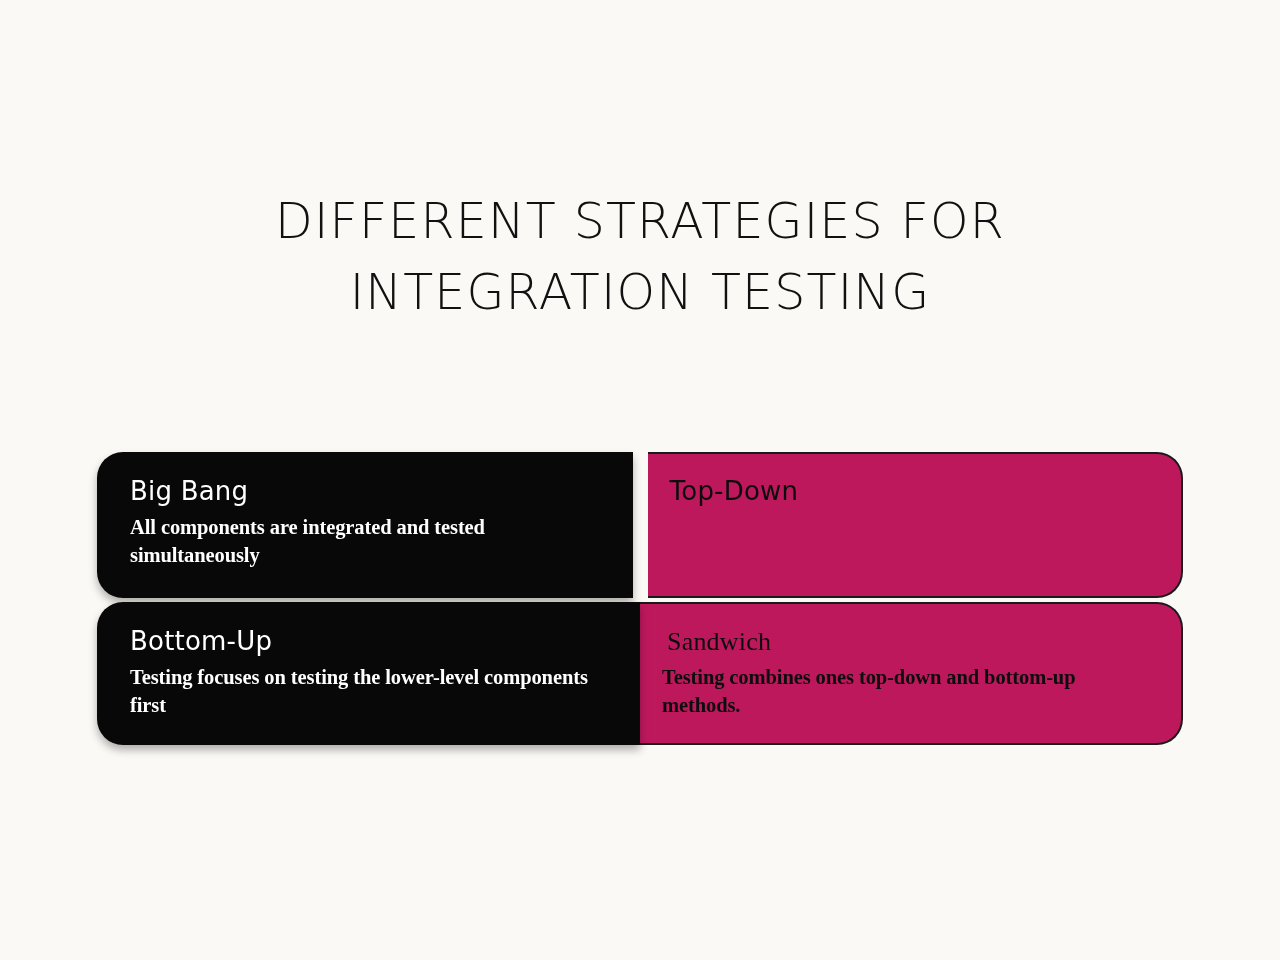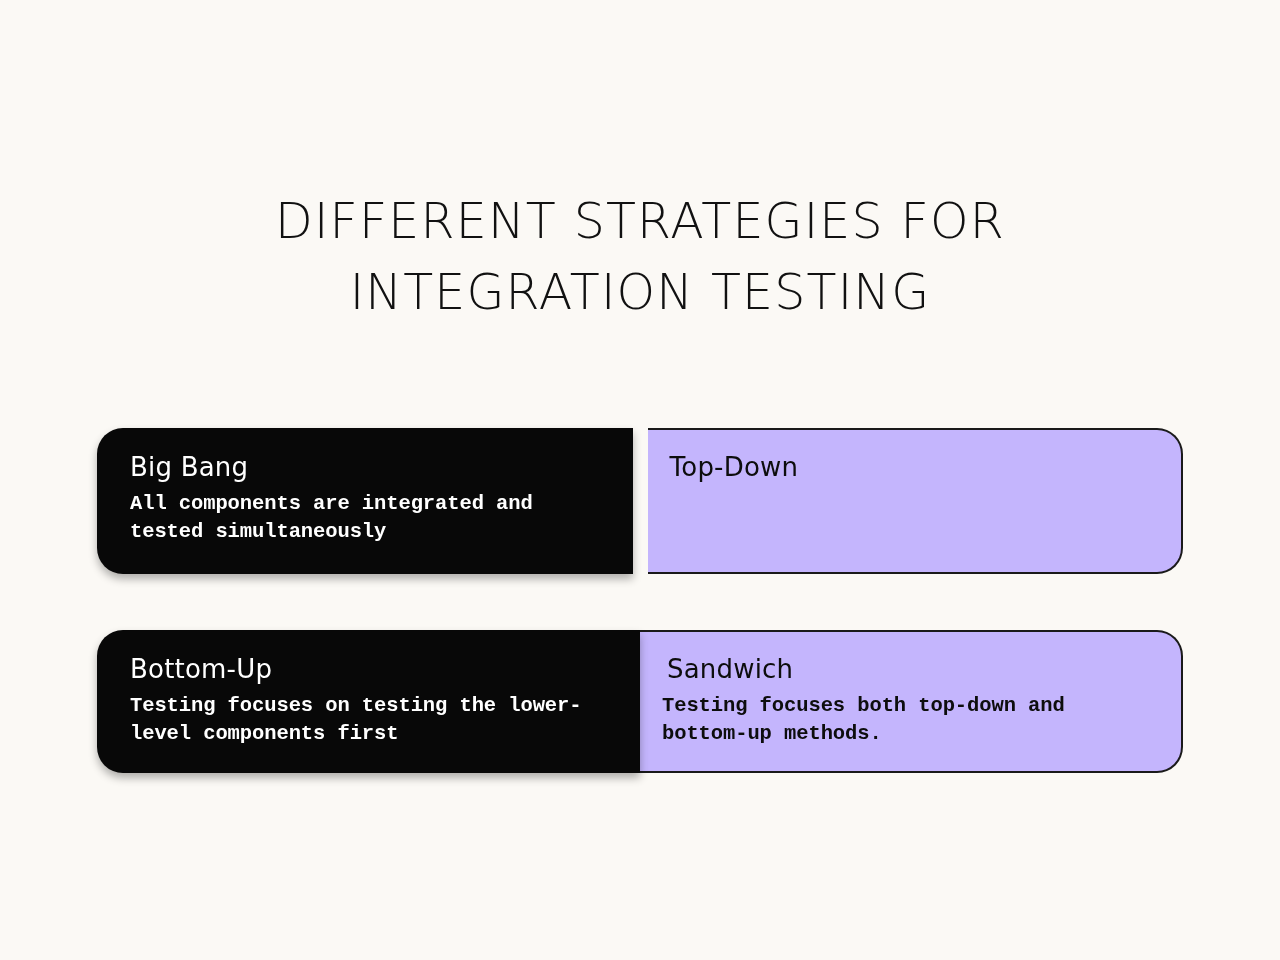--- a/index.html
+++ b/index.html
@@ -42,42 +42,42 @@
   }
 
   
   .row {
     position: absolute;
     left: 97px;
     width: 1086px;
     display: flex;
     align-items: stretch;
   }
-  .row-1 { top: 428px; height: 146px; gap: 15px; }
-  .row-2 { top: 630px; height: 143px; }
+  .row-1 { top: 452px; height: 146px; gap: 15px; }
+  .row-2 { top: 602px; height: 143px; }
 
   
   .panel-dark {
     position: relative;
     width: 543px;
     box-sizing: border-box;
     background: #080808;
     color: #FFFFFF;
     border-radius: 26px 0 0 26px;
     padding: 24px 30px 0 33px;
     box-shadow: 0 5px 9px rgba(0,0,0,0.30);
     z-index: 2;
   }
 
   
   .panel-light {
     position: relative;
     width: 543px;
     box-sizing: border-box;
-    background: #c4b5fd;
+    background: #be185d;
     color: #0D0D0D;
     border: 2.5px solid #1A1A1A;
     border-left: none;
     border-radius: 0 26px 26px 0;
     padding: 22px 24px 0 22px;
     z-index: 1;
   }
 
   .panel-heading {
     margin: 0;
@@ -86,29 +86,29 @@
     font-size: 26px;
     line-height: 31px;
     letter-spacing: 0.2px;
     white-space: nowrap;
   }
   .panel-dark .panel-heading { font-weight: 500; }
   .panel-light .panel-heading { font-weight: 400; }
 
   .panel-body {
     margin: 7px 0 0 0;
-    font-family: Liberation Mono, monospace;
+    font-family: Liberation Serif, serif;
     font-weight: bold;
     font-size: 20.5px;
     line-height: 27.5px;
     letter-spacing: -0.1px;
   }
 
   
-  .panel-light.indent-heading .panel-heading { padding-left: 5px; }
+  .panel-light.indent-heading .panel-heading { padding-left: 5px; font-family: Liberation Serif, serif; }
 </style>
 </head>
 <body>
 
 <div class="slide">
 
   <div class="title-block">
     <span class="title-line">DIFFERENT STRATEGIES FOR</span>
     <span class="title-line">INTEGRATION TESTING</span>
   </div>
@@ -123,17 +123,17 @@
     </div>
   </div>
 
   <div class="row row-2">
     <div class="panel-dark">
       <h2 class="panel-heading">Bottom-Up</h2>
       <p class="panel-body">Testing focuses on testing the lower-level components first</p>
     </div>
     <div class="panel-light indent-heading">
       <h2 class="panel-heading">Sandwich</h2>
-      <p class="panel-body">Testing focuses both top-down and bottom-up methods.</p>
+      <p class="panel-body">Testing combines ones top-down and bottom-up methods.</p>
     </div>
   </div>
 
 </div>
 
 </body></html>

